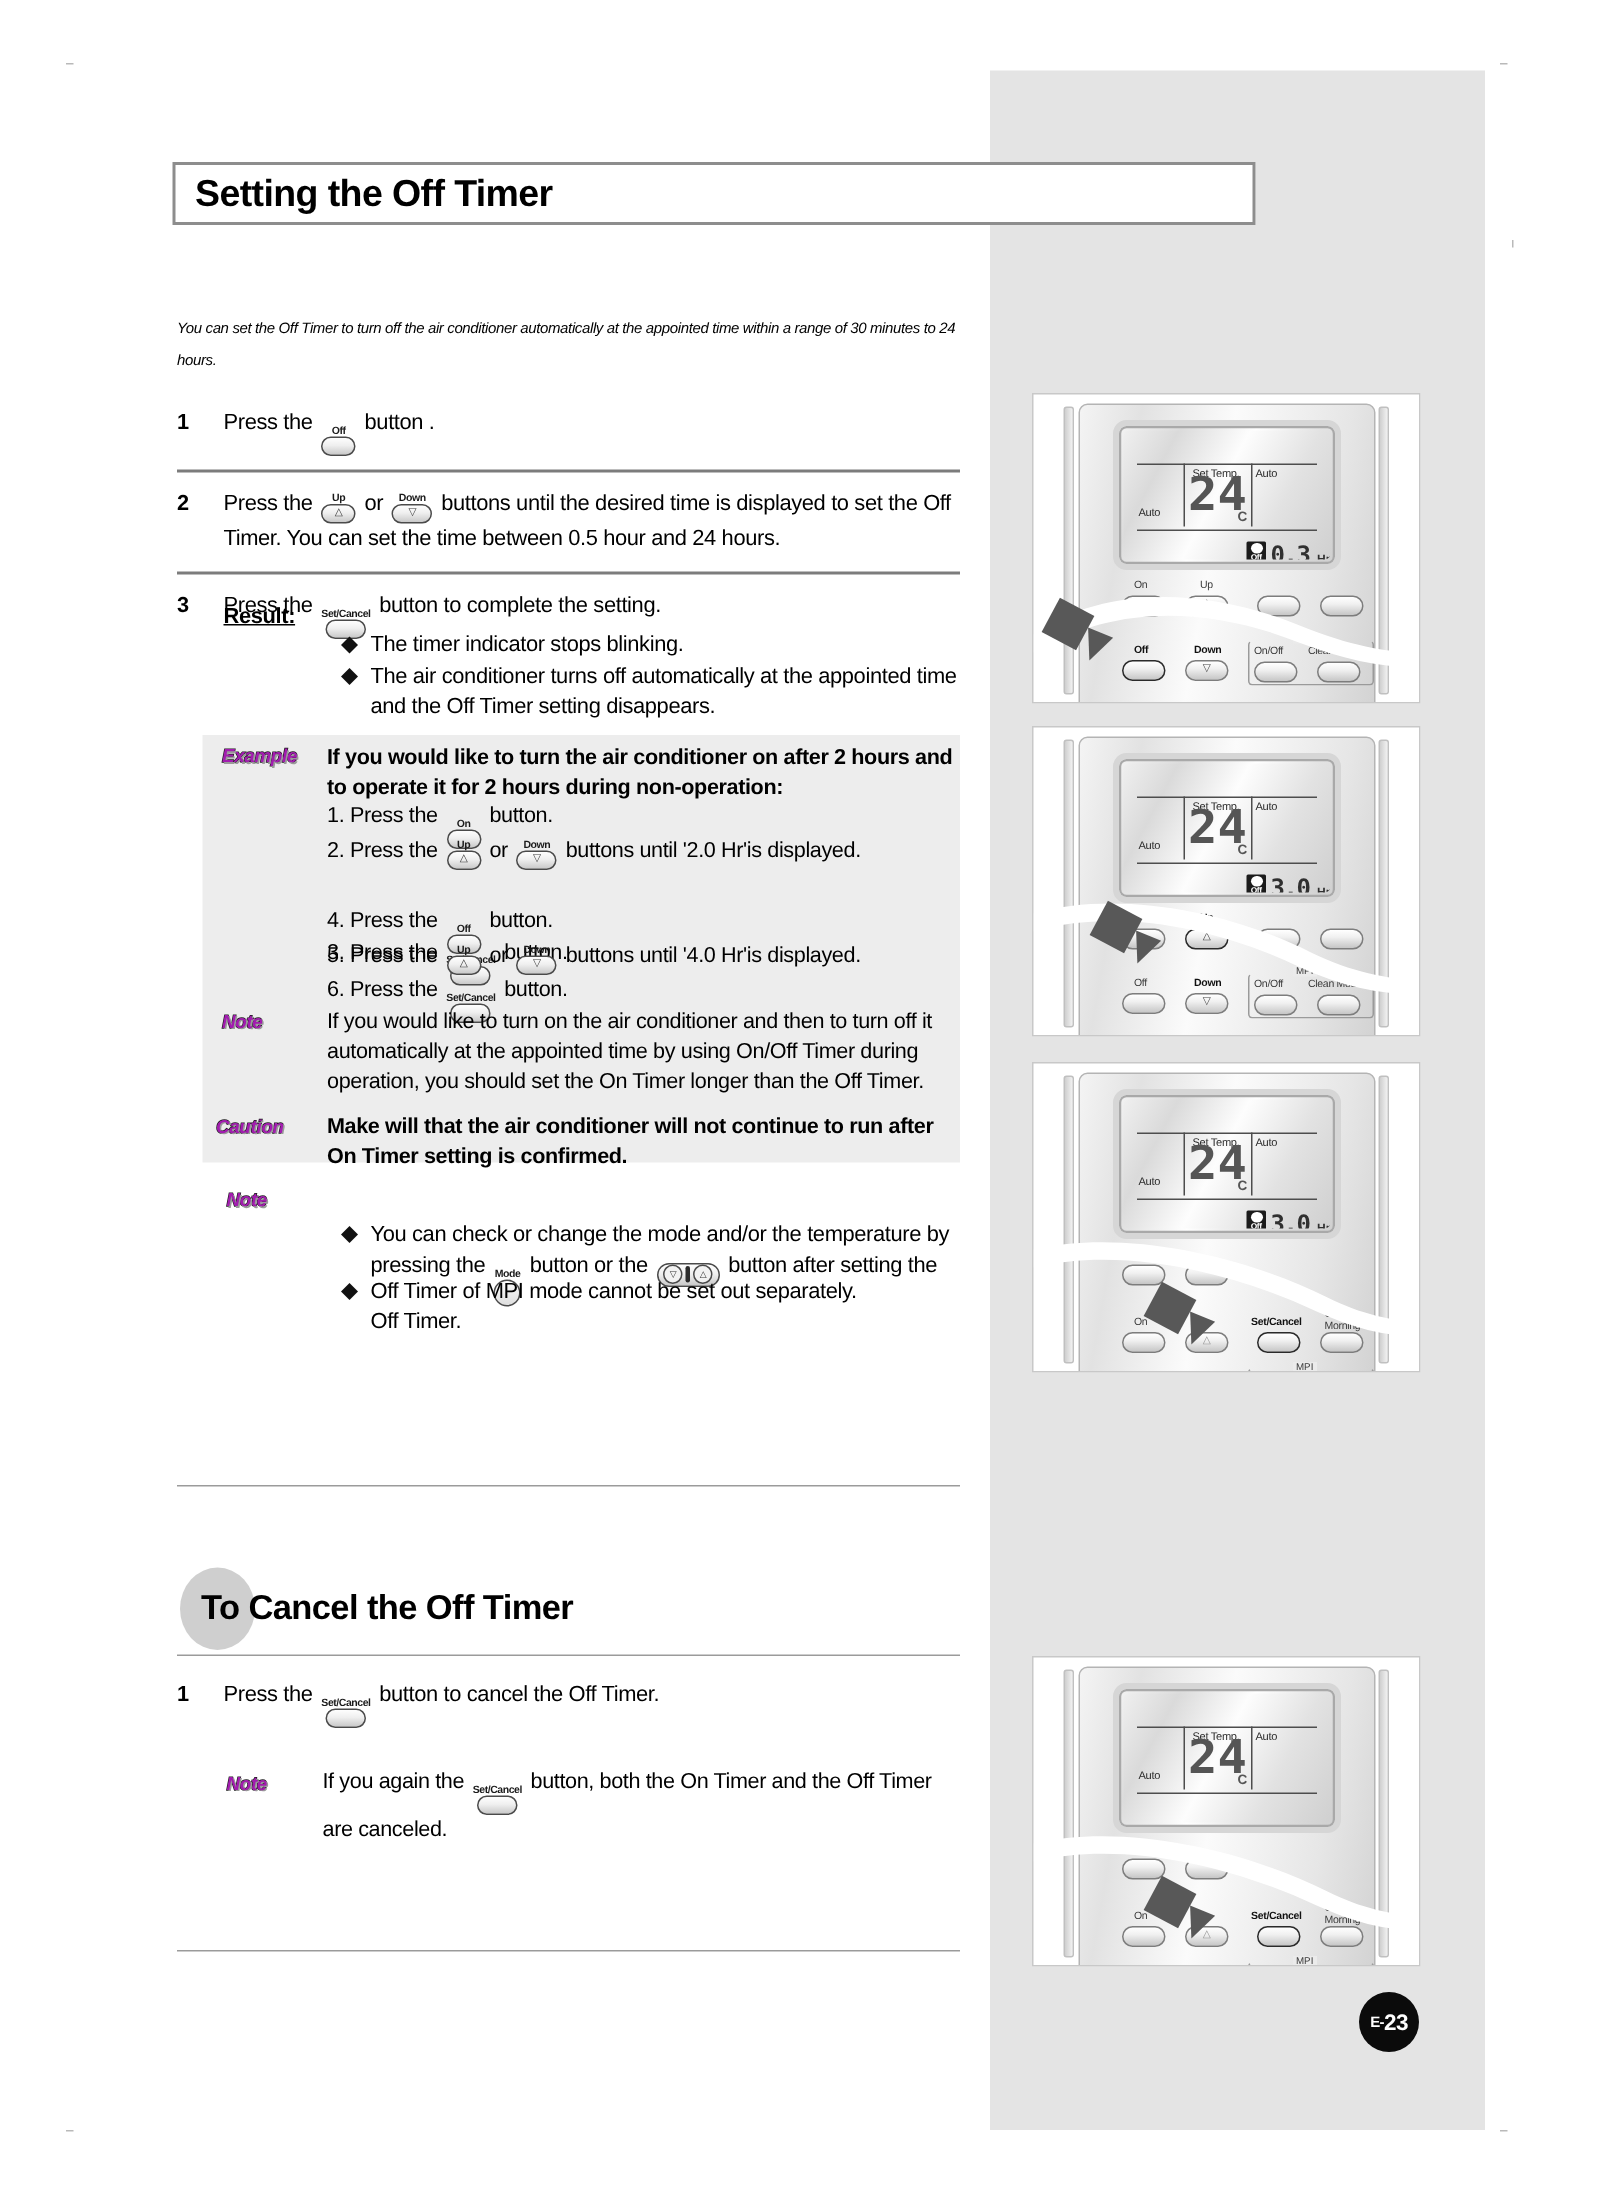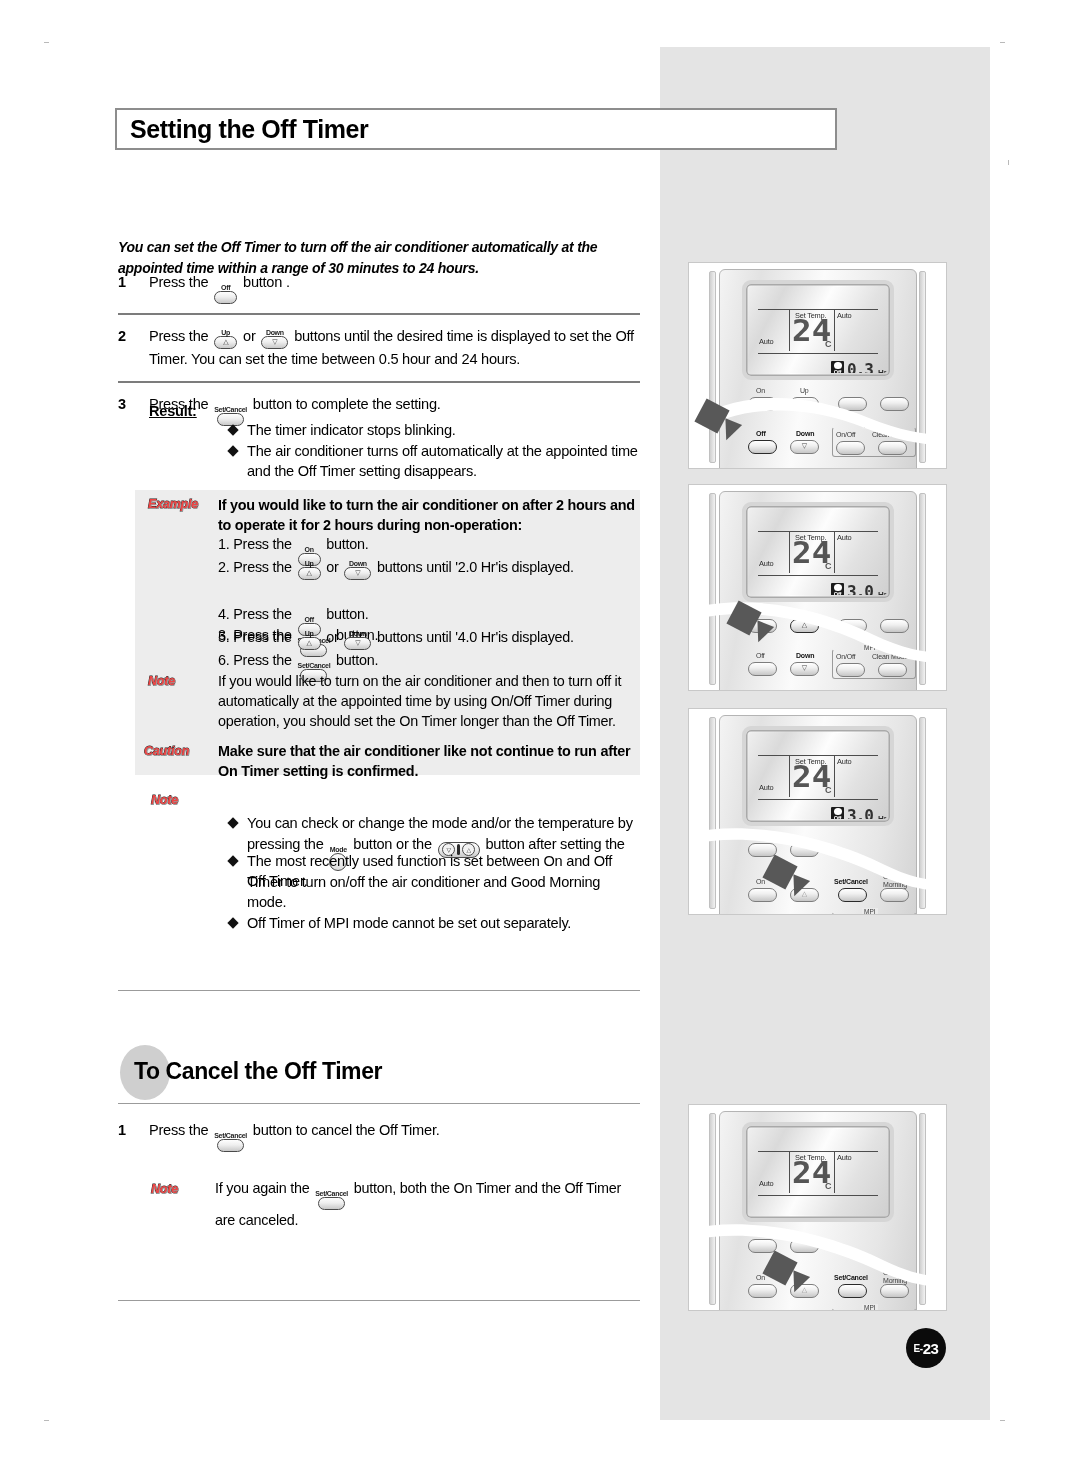--- a/index.html
+++ b/index.html
@@ -26,22 +26,22 @@
     display:flex;align-items:center;
   }
   .title-box .t{
     font-size:25px;font-weight:bold;letter-spacing:-0.4px;
     padding-left:13px;white-space:nowrap;
   }
 
   
   .intro{
     position:absolute;left:118px;top:209px;width:520px;
-    font-size:14px;font-weight:bold;font-style:italic;
-    line-height:21px;letter-spacing:-0.25px;margin-top:28px;
+    font-size:10px;font-weight:normal;font-style:italic;
+    line-height:21px;letter-spacing:-0.25px;
   }
 
   
   .rule{position:absolute;left:118px;width:522px;height:2px;background:#7c7c7c;}
   .rule.thin{height:1px;background:#9b9b9b;}
 
   
   .step{position:absolute;font-size:14.6px;line-height:20px;letter-spacing:-0.25px;}
   .step .num{
     position:absolute;left:0;top:0;width:18px;text-align:left;
@@ -99,21 +99,21 @@
     width:8px;height:8px;background:#111;transform:rotate(45deg);
   }
 
   
   .graybox{
     position:absolute;left:135px;top:490px;width:505px;height:285px;
     background:#ededed;
   }
   .tag{
     position:absolute;font-style:italic;font-weight:bold;font-size:12.5px;
-    letter-spacing:-0.2px;color:#ef4444;
+    letter-spacing:-0.2px;color:#a21caf;
     -webkit-text-stroke:0.9px #1a1a1a;
     paint-order:stroke fill;
     text-shadow:1px 1px 0 #9a9a9a;
   }
   .blk{position:absolute;font-size:14.4px;line-height:20px;letter-spacing:-0.25px;}
   .blk.bold{font-weight:bold;}
 
   
   .h2wrap{position:absolute;left:120px;top:1043px;}
   .h2-ellipse{
@@ -373,21 +373,21 @@
     <span class="cap">Set/Cancel</span>
     <span class="pill"></span>
   </span>
   <span>button.</span>
 </div>
 
 <span class="tag" style="left:148px;top:674px;">Note</span>
 <div class="blk" style="left:218px;top:671px;width:422px;">If you would like to turn on the air conditioner and then to turn off it automatically at the appointed time by using On/Off Timer during operation, you should set the On Timer longer than the Off Timer.</div>
 
 <span class="tag" style="left:144px;top:744px;">Caution</span>
-<div class="blk bold" style="left:218px;top:741px;width:422px;">Make sure that the air conditioner like not continue to run after On Timer setting is confirmed.</div>
+<div class="blk bold" style="left:218px;top:741px;width:422px;">Make will that the air conditioner will not continue to run after On Timer setting is confirmed.</div>
 
 <span class="tag" style="left:151px;top:793px;">Note</span>
 
 <div style="position:absolute;left:227px;top:791px;width:413px;">
   <div style="position:relative;padding-left:20px;font-size:14.6px;line-height:20.5px;letter-spacing:-0.25px;margin-top:22px;">
     <span style="position:absolute;left:2px;top:6px;width:8px;height:8px;background:#111;transform:rotate(45deg);"></span>
     <span>You can check or change the mode and/or the temperature by pressing the</span>
     <span class="btn-g circ">
       <span class="cap">Mode</span>
       <span class="pill"></span>
@@ -398,21 +398,20 @@
         <span class="mini">▽</span>
         <span class="therm"></span>
         <span class="mini">△</span>
       </span>
     </span>
     <span>button after setting the Off Timer.</span>
   </div>
 </div>
 
 <ul class="bullets" style="position:absolute;left:227px;top:851px;width:413px;">
-  <li>The most recently used function is set between On and Off Timer to turn on/off the air conditioner and Good Morning mode.</li>
   <li>Off Timer of MPI mode cannot be set out separately.</li>
 </ul>
 
 <div class="rule thin" style="top:990px;"></div>
 
 <div class="h2wrap">
   <div class="h2-ellipse"></div>
   <div class="h2-text">
     <span>To</span>
     <span>Cancel the Off Timer</span>

